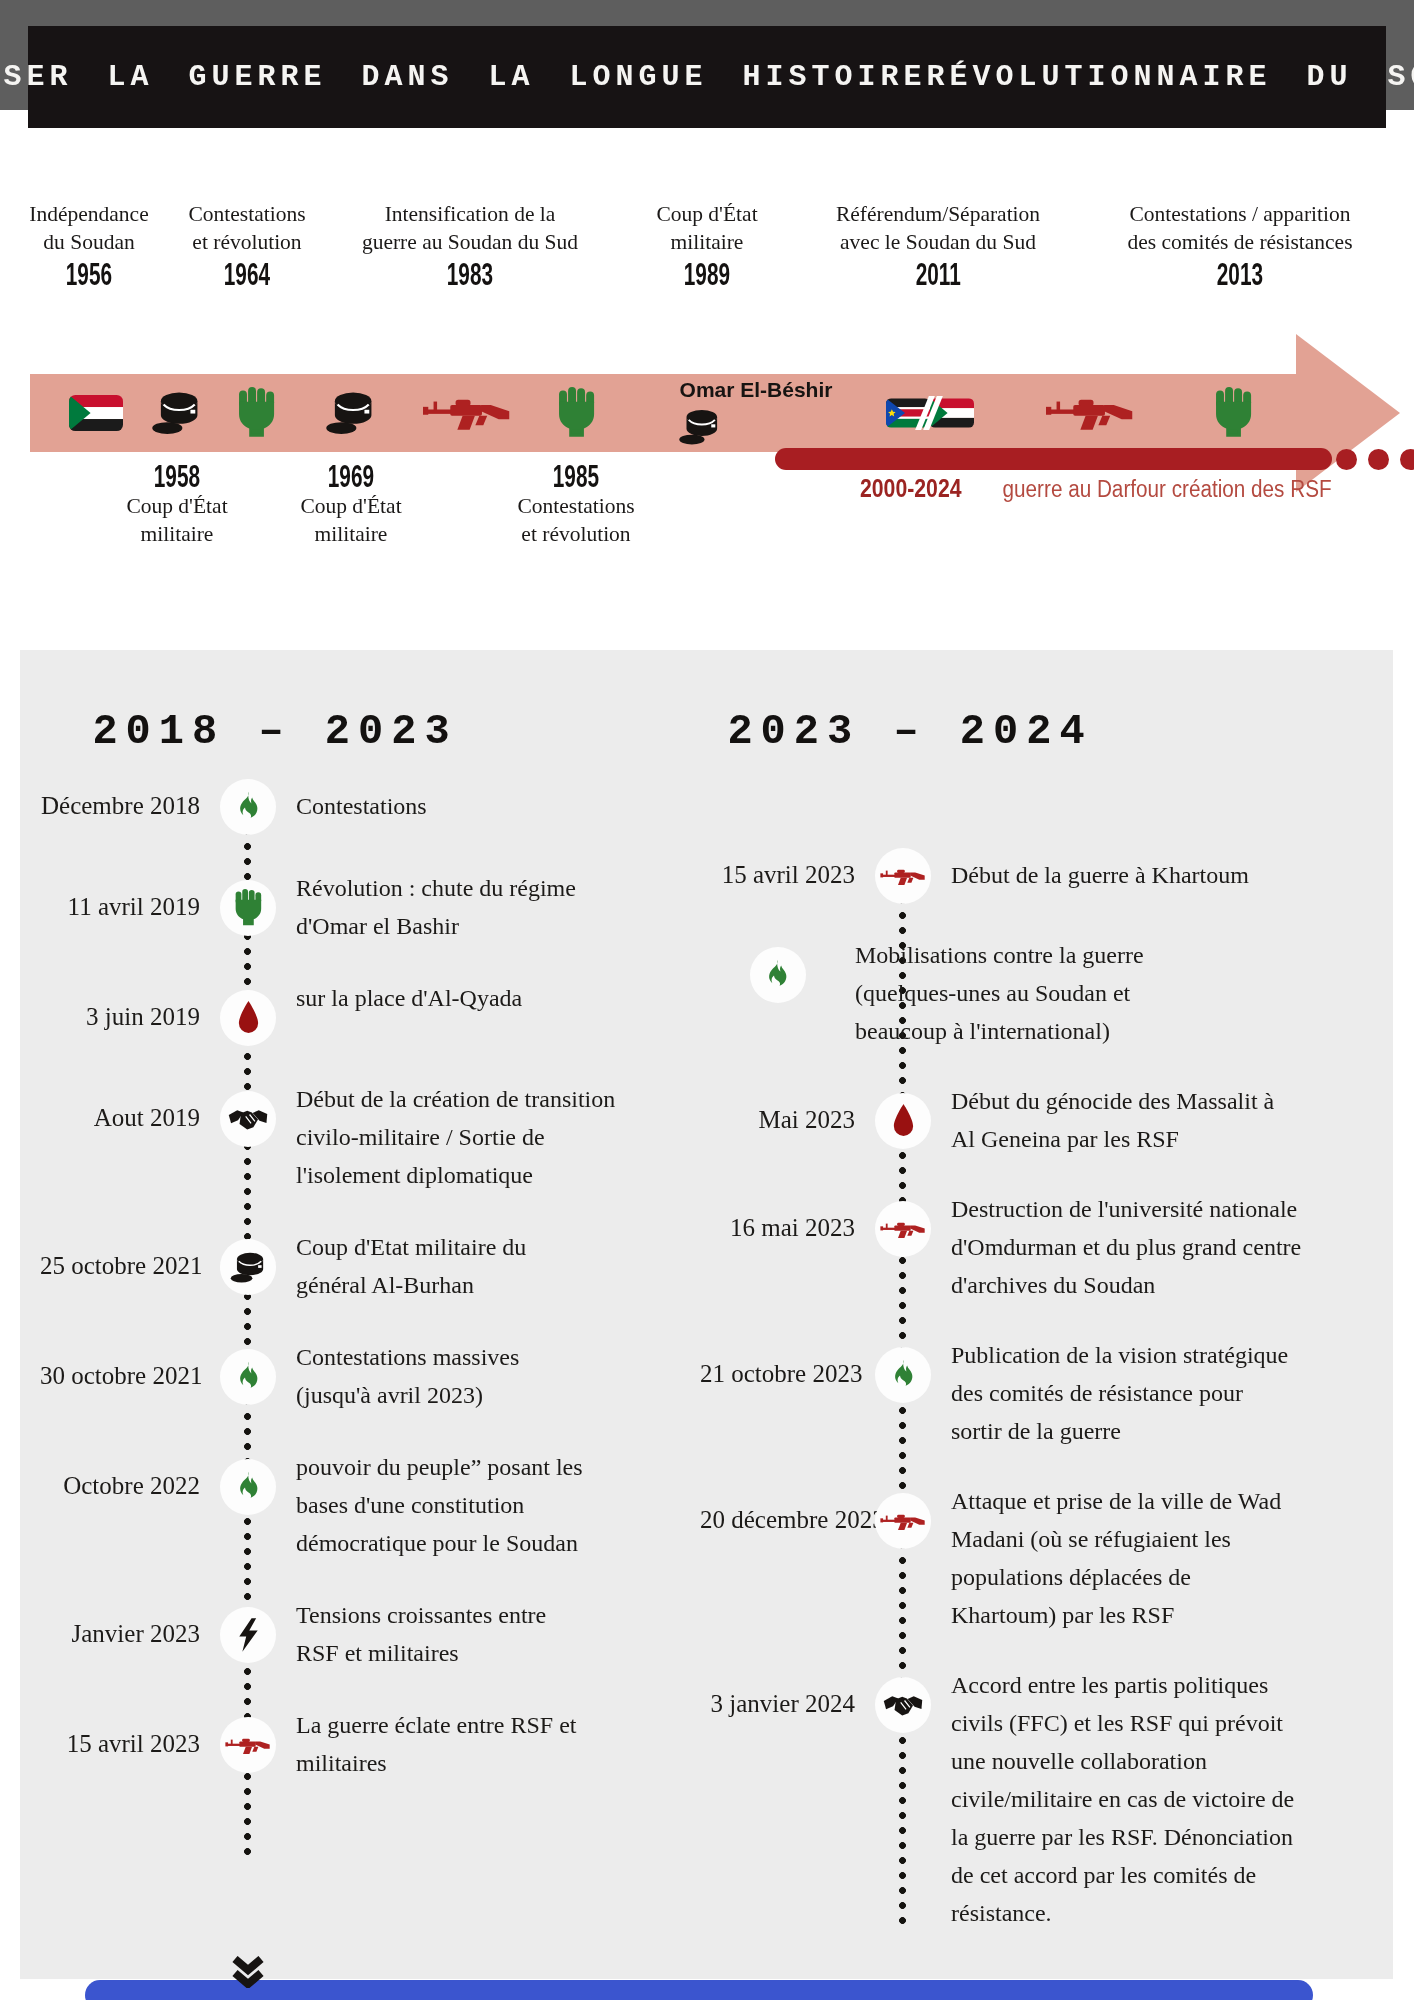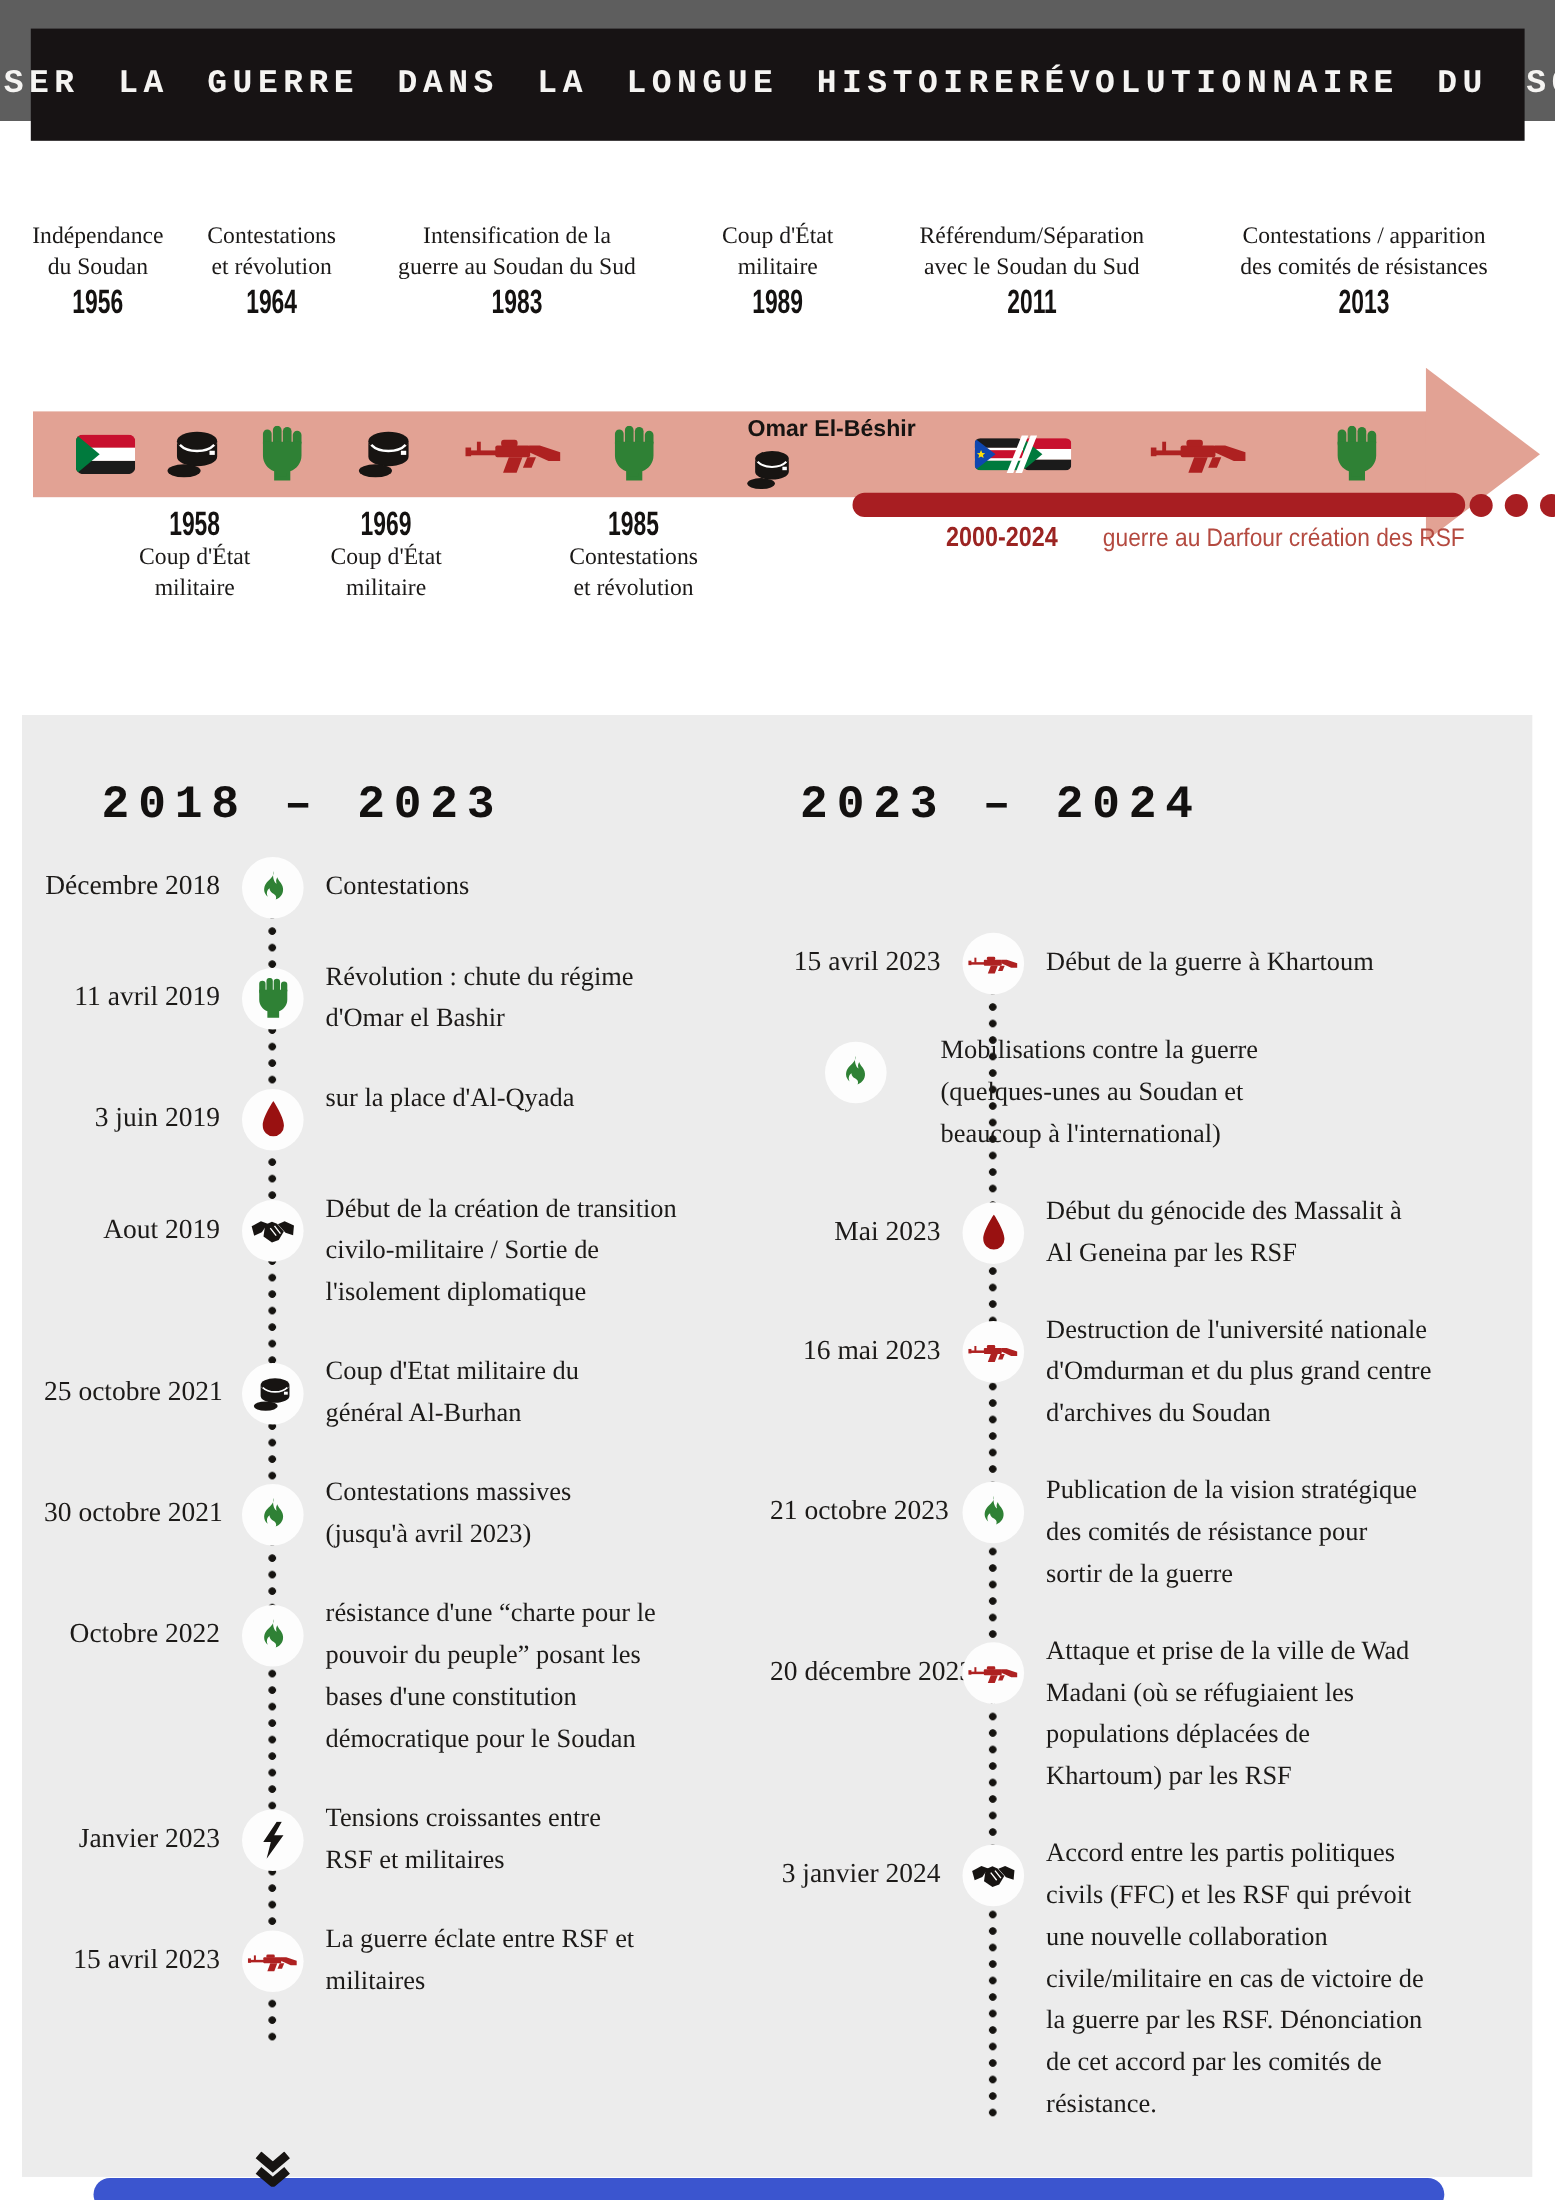--- a/index.html
+++ b/index.html
@@ -379,21 +379,20 @@
         <div class="row">
           <div class="date">Octobre 2022</div>
           <div>
             <div class="badge">
               <svg width="33" height="33" viewBox="0 0 40 40" xmlns="http://www.w3.org/2000/svg">
                 <path fill="#2f8135" d="M20 1c1.5 6-4.5 9-7.5 13-3.8 5-3.6 11.4 1.3 15.3-1.8-3.6-.8-7.3 2-9.2.1 2.7 1.7 4.6 3.8 5.6 2.8 1.4 4.5 3.9 2.9 6.8 5.8-2 9.6-7.8 7.8-14.2-1.3-4.6-5-6.6-5.9-10.4-1.6 2.6-1.7 4.6-.8 7.2-3-2-4.7-7.4-3.6-14.1z"></path>
               </svg>
             </div>
           </div>
           <div class="etext">
-            <div>résistance d'une “charte pour le</div>
             <div>pouvoir du peuple” posant les</div>
             <div>bases d'une constitution</div>
             <div>démocratique pour le Soudan</div>
           </div>
         </div>
         <div class="row">
           <div class="date">Janvier 2023</div>
           <div>
             <div class="badge">
               <svg width="23" height="34" viewBox="0 0 30 44" xmlns="http://www.w3.org/2000/svg">

